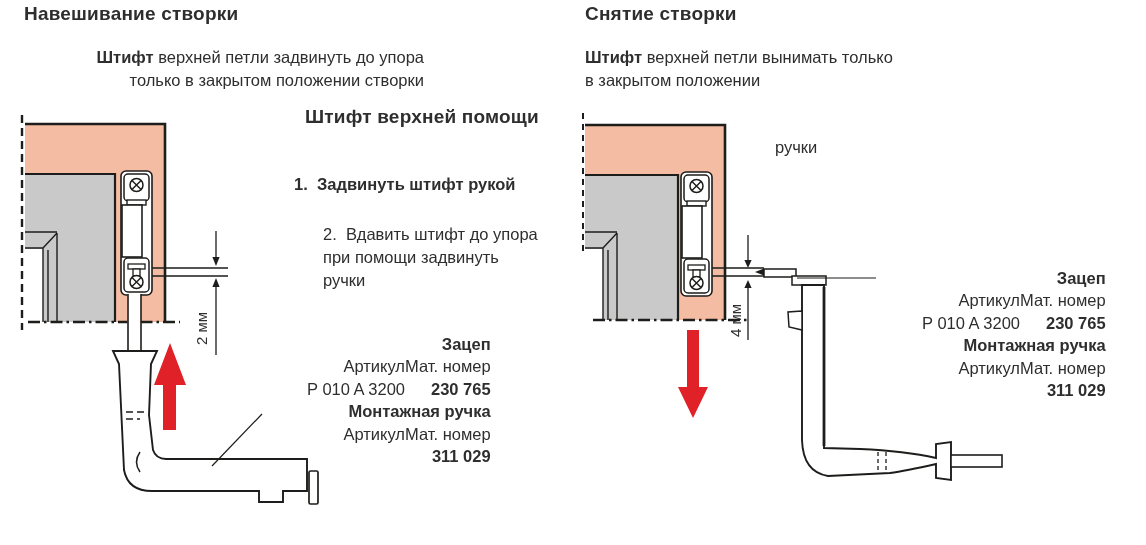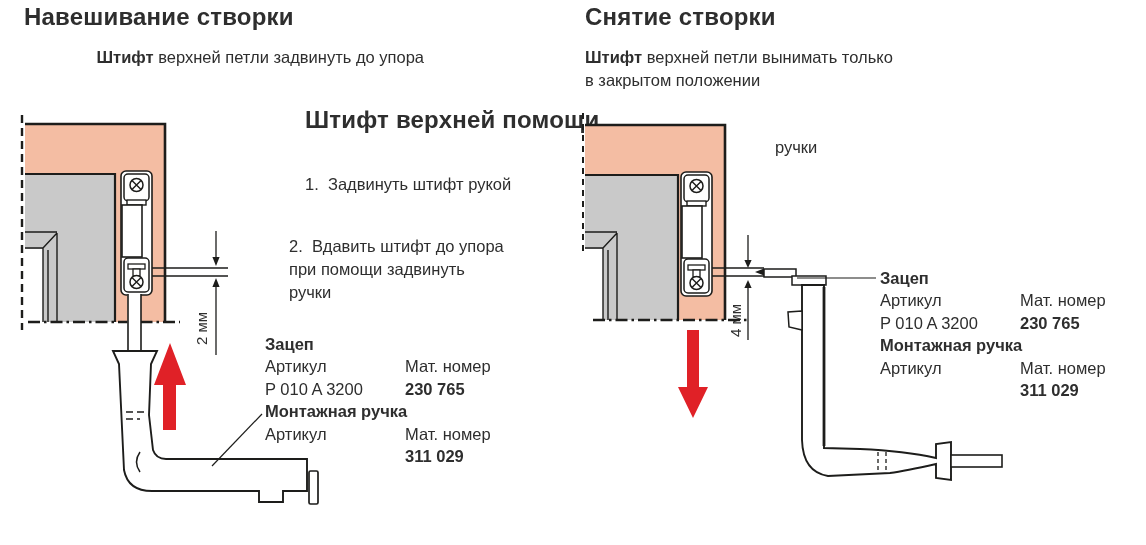--- a/index.html
+++ b/index.html
@@ -3,51 +3,52 @@
 <meta charset="utf-8">
 <style>
   html,body{margin:0;padding:0;}
   body{
     width:1146px;height:545px;position:relative;overflow:hidden;
     background:#ffffff;
     font-family:"Liberation Sans",sans-serif;
     color:#2e2e2e;
   }
   .abs{position:absolute;}
-  .h{font-size:24px;font-weight:bold;letter-spacing:.2px;}
+  .h{font-size:19px;font-weight:bold;letter-spacing:.2px;}
   .t{font-size:16.5px;line-height:23px;}
   .pre{white-space:pre;}
   .b{font-weight:bold;}
-  .parts{font-size:16.5px;line-height:22.4px;}
+  .parts{font-size:16.5px;line-height:22.4px;text-align:right;}
   .parts .row{display:grid;grid-template-columns:140px auto;}
   svg{display:block;}
   .ol{stroke:var(--outline);fill:none;}
   .fill-frame{fill:var(--frame);}
   .fill-sash{fill:var(--sash);}
   .fill-arrow{fill:var(--arrow);stroke:none;}
   .wh{fill:#ffffff;stroke:var(--outline);}
   .whn{fill:#ffffff;stroke:none;}
   .dim{stroke:var(--outline);stroke-width:1.3;fill:none;}
   .dimtxt{font-size:15px;fill:#2e2e2e;font-family:"Liberation Sans",sans-serif;}
   .darkfill{fill:var(--outline);stroke:none;}
 </style>
 </head>
 <body>
 
 <div class="abs h" style="left:24px;top:3px;">Навешивание створки</div>
 
 <div class="abs t" style="left:24px;top:46px;width:400px;text-align:right;">
   <div><span class="b">Штифт</span><span> верхней петли задвинуть до упора</span></div>
+  <div>только в закрытом положении створки</div>
 </div>
 
 <div class="abs h" style="left:305px;top:106px;">Штифт верхней помощи</div>
 
-<div class="abs t pre" style="left:305px;top:173px;">1.  Задвинуть штифт рукой</div>
-
-<div class="abs t" style="left:289px;top:223px;width:270px;margin-top:12px;">
+<div class="abs t pre" style="left:294px;top:173px;font-weight:bold;">1.  Задвинуть штифт рукой</div>
+
+<div class="abs t" style="left:323px;top:223px;width:270px;">
   <div class="pre">2.  Вдавить штифт до упора</div>
   <div>при помощи задвинуть</div>
   <div>ручки</div>
 </div>
 
 <div class="abs parts" style="left:265px;top:333px;">
   <div class="b">Зацеп</div>
   <div class="row">
     <span>Артикул</span>
     <span>Мат. номер</span>

